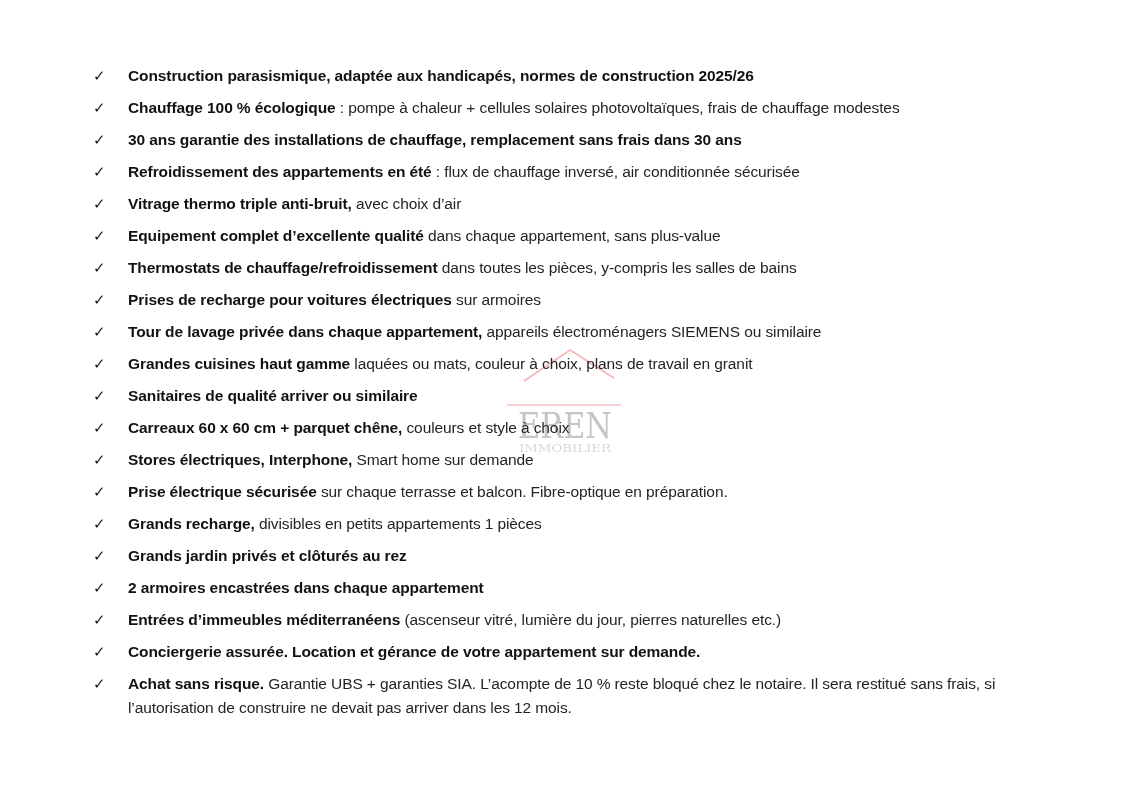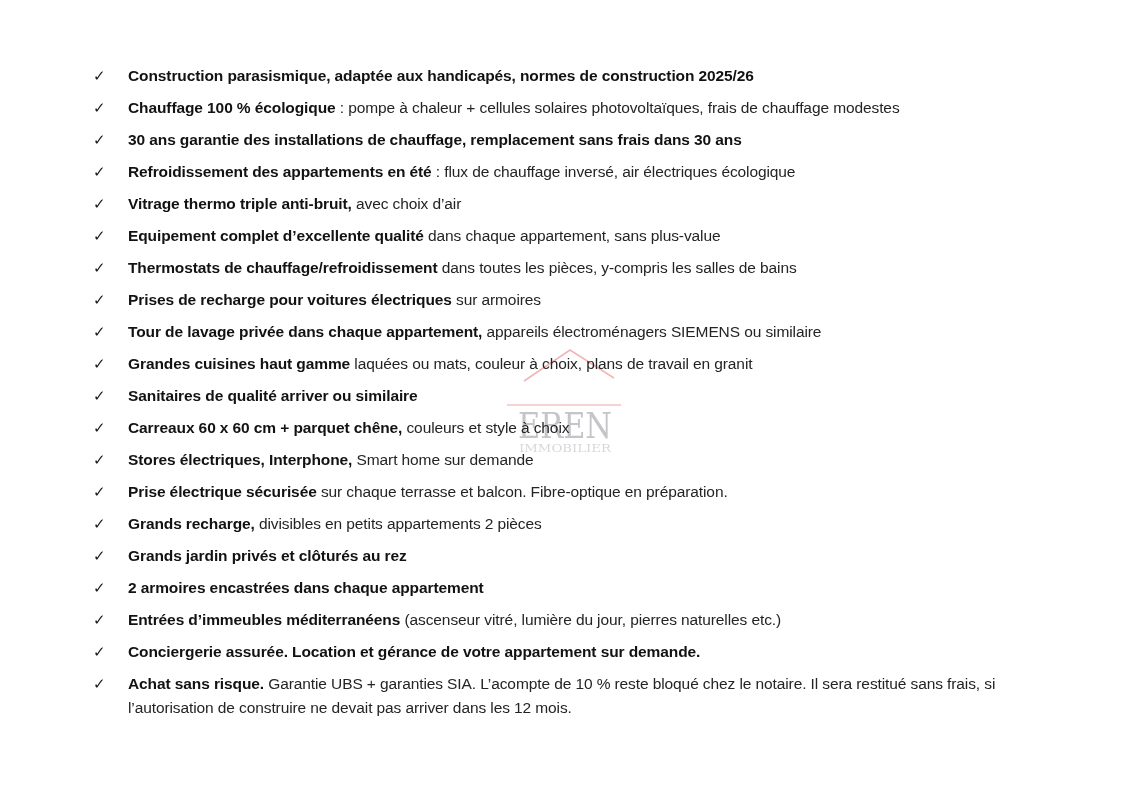--- a/index.html
+++ b/index.html
@@ -104,21 +104,21 @@
       <li>
           <span class="check">✓</span>
           <span class="txt"><b>Chauffage 100 % écologique</b><span> : pompe à chaleur + cellules solaires photovoltaïques, frais de chauffage modestes</span></span>
         </li>
       <li>
           <span class="check">✓</span>
           <span class="txt"><b>30 ans garantie des installations de chauffage, remplacement sans frais dans 30 ans</b><span></span></span>
         </li>
       <li>
           <span class="check">✓</span>
-          <span class="txt"><b>Refroidissement des appartements en été</b><span> : flux de chauffage inversé, air électriques écologique</span></span>
+          <span class="txt"><b>Refroidissement des appartements en été</b><span> : flux de chauffage inversé, air conditionnée sécurisée</span></span>
         </li>
       <li>
           <span class="check">✓</span>
           <span class="txt"><b>Vitrage thermo triple anti-bruit,</b><span> avec choix d’air</span></span>
         </li>
       <li>
           <span class="check">✓</span>
           <span class="txt"><b>Equipement complet d’excellente qualité</b><span> dans chaque appartement, sans plus-value</span></span>
         </li>
       <li>
@@ -148,21 +148,21 @@
       <li>
           <span class="check">✓</span>
           <span class="txt"><b>Stores électriques, Interphone,</b><span> Smart home sur demande</span></span>
         </li>
       <li>
           <span class="check">✓</span>
           <span class="txt"><b>Prise électrique sécurisée</b><span> sur chaque terrasse et balcon. Fibre-optique en préparation.</span></span>
         </li>
       <li>
           <span class="check">✓</span>
-          <span class="txt"><b>Grands recharge,</b><span> divisibles en petits appartements 2 pièces</span></span>
+          <span class="txt"><b>Grands recharge,</b><span> divisibles en petits appartements 1 pièces</span></span>
         </li>
       <li>
           <span class="check">✓</span>
           <span class="txt"><b>Grands jardin privés et clôturés au rez</b><span></span></span>
         </li>
       <li>
           <span class="check">✓</span>
           <span class="txt"><b>2 armoires encastrées dans chaque appartement</b><span></span></span>
         </li>
       <li>

